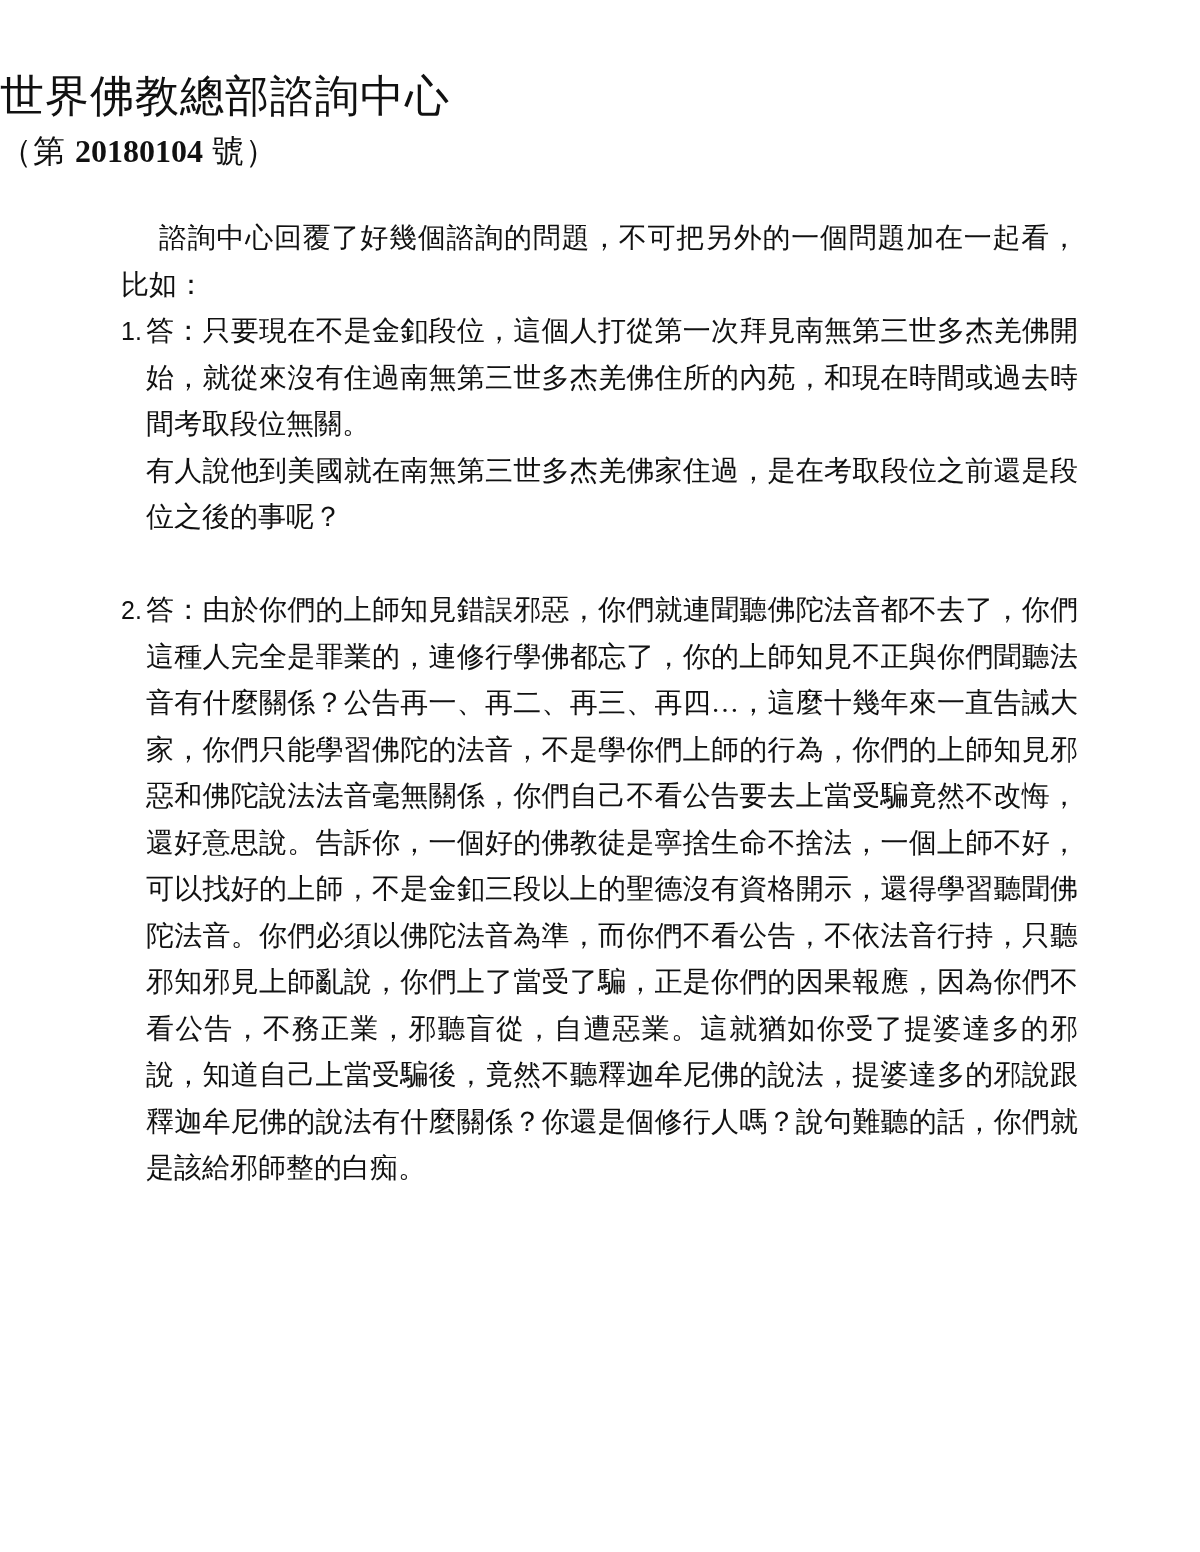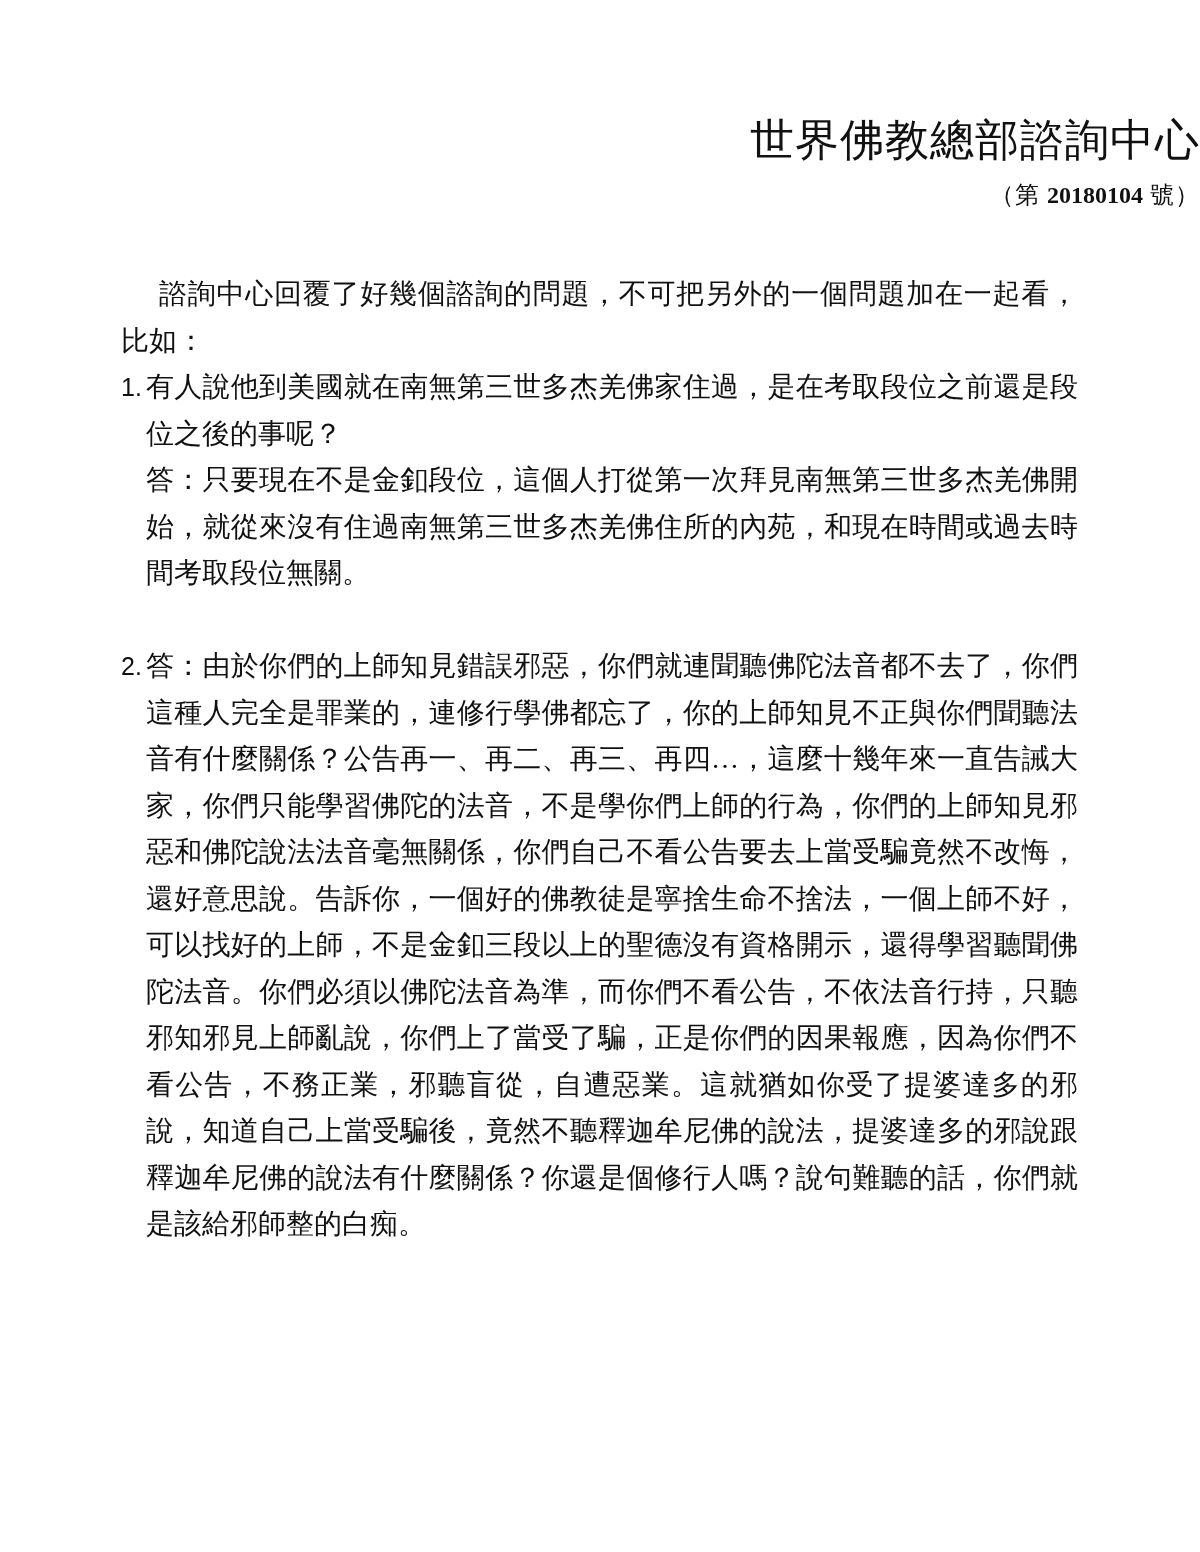--- a/index.html
+++ b/index.html
@@ -14,42 +14,42 @@
     color: #111111;
     font-family: "Liberation Serif", "DejaVu Serif", serif;
   }
   .page {
     width: 1200px;
     height: 1552px;
     background: #ffffff;
     box-sizing: border-box;
   }
   header.doc-header {
-    margin-top: 112px;
-    text-align: right;
+    margin-top: 68px;
+    text-align: left;
   }
   .title-line {
     font-size: 44px;
     line-height: 57px;
     font-weight: 400;
     margin: 0;
     letter-spacing: 1px;
   }
   .doc-number-line {
-    font-size: 24px;
+    font-size: 32px;
     line-height: 48px;
     margin: 2px 0 0 0;
     letter-spacing: 1px;
   }
   .doc-number-line .num {
     font-weight: 700;
     letter-spacing: 0;
   }
   main.doc-body {
-    margin-top: 52px;
+    margin-top: 40px;
     padding: 0 122px 0 121px;
     font-size: 28px;
     line-height: 46.5px;
   }
   p.para {
     margin: 0;
     text-align: justify;
     text-justify: inter-character;
   }
   .intro {
@@ -86,22 +86,22 @@
     </div>
   </header>
 
   <main class="doc-body">
 
     <p class="para intro">諮詢中心回覆了好幾個諮詢的問題，不可把另外的一個問題加在一起看，比如：</p>
 
     <div class="qa-item">
       <div class="qa-marker">1.</div>
       <div class="qa-content">
+        <p class="para">答：只要現在不是金釦段位，這個人打從第一次拜見南無第三世多杰羌佛開始，就從來沒有住過南無第三世多杰羌佛住所的內苑，和現在時間或過去時間考取段位無關。</p>
         <p class="para">有人說他到美國就在南無第三世多杰羌佛家住過，是在考取段位之前還是段位之後的事呢？</p>
-        <p class="para">答：只要現在不是金釦段位，這個人打從第一次拜見南無第三世多杰羌佛開始，就從來沒有住過南無第三世多杰羌佛住所的內苑，和現在時間或過去時間考取段位無關。</p>
       </div>
     </div>
 
     <div class="qa-item">
       <div class="qa-marker">2.</div>
       <div class="qa-content">
         <p class="para">答：由於你們的上師知見錯誤邪惡，你們就連聞聽佛陀法音都不去了，你們這種人完全是罪業的，連修行學佛都忘了，你的上師知見不正與你們聞聽法音有什麼關係？公告再一、再二、再三、再四…，這麼十幾年來一直告誡大家，你們只能學習佛陀的法音，不是學你們上師的行為，你們的上師知見邪惡和佛陀說法法音毫無關係，你們自己不看公告要去上當受騙竟然不改悔，還好意思說。告訴你，一個好的佛教徒是寧捨生命不捨法，一個上師不好，可以找好的上師，不是金釦三段以上的聖德沒有資格開示，還得學習聽聞佛陀法音。你們必須以佛陀法音為準，而你們不看公告，不依法音行持，只聽邪知邪見上師亂說，你們上了當受了騙，正是你們的因果報應，因為你們不看公告，不務正業，邪聽盲從，自遭惡業。這就猶如你受了提婆達多的邪說，知道自己上當受騙後，竟然不聽釋迦牟尼佛的說法，提婆達多的邪說跟釋迦牟尼佛的說法有什麼關係？你還是個修行人嗎？說句難聽的話，你們就是該給邪師整的白痴。</p>
       </div>
     </div>
 

